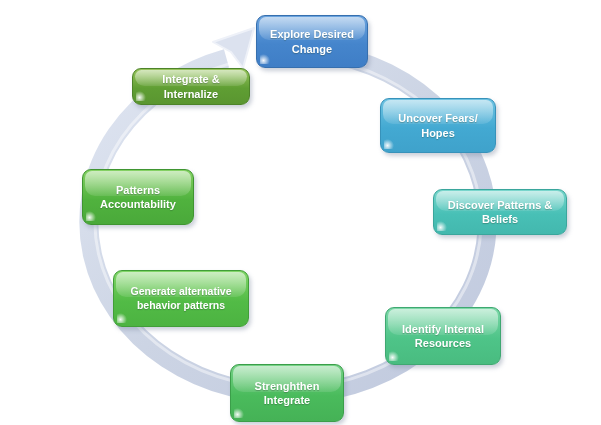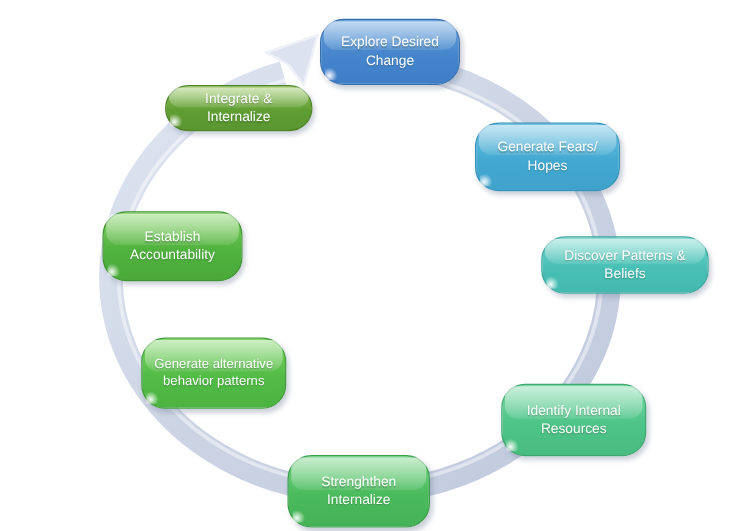--- a/index.html
+++ b/index.html
@@ -13,25 +13,25 @@
   }
   .ring-svg { position: absolute; left: 0; top: 0; z-index: 0; }
 
   .step {
     position: absolute;
     z-index: 2;
     display: flex;
     align-items: center;
     justify-content: flex-start;
     text-align: center;
-    border-radius: 19px;
+    border-radius: 9px;
     border: 1px solid rgba(30,70,30,0.25);
     box-shadow: 2px 3px 4px rgba(125,138,160,0.40);
     color: #ffffff;
-    font-weight: normal;
+    font-weight: bold;
     font-size: 11px;
     line-height: 1.3;
     padding: 3px 8px;
     box-sizing: border-box;
     text-shadow: 0 1px 1px rgba(40,70,50,0.35);
   }
   
   .step::before {
     content: "";
     position: absolute;
@@ -56,25 +56,25 @@
         background: linear-gradient(180deg, #6aa3de 0%, #4585cc 55%, #3f7ec6 100%);
         border-color: #366fae; }
   .s2 { left: 380px; top: 98px;  width: 116px; height: 55px;
         background: linear-gradient(180deg, #6fc3e2 0%, #43a9d2 55%, #3fa2cb 100%);
         border-color: #3792ba; }
   .s3 { left: 433px; top: 189px; width: 134px; height: 46px;
         background: linear-gradient(180deg, #79d6cc 0%, #48c0b6 55%, #43b8ae 100%);
         border-color: #3aa69c; }
   .s4 { left: 385px; top: 307px; width: 116px; height: 58px;
         background: linear-gradient(180deg, #7cd8a8 0%, #4ec488 55%, #49bc80 100%);
-        border-color: #3fa871; margin-left: 16px; }
+        border-color: #3fa871; }
   .s5 { left: 230px; top: 364px; width: 114px; height: 58px;
         background: linear-gradient(180deg, #76d287 0%, #4abb5c 55%, #45b256 100%);
         border-color: #3b9e4a; }
-  .s6 { left: 113px; top: 270px; width: 116px; height: 57px;
+  .s6 { left: 113px; top: 270px; width: 136px; height: 57px;
         background: linear-gradient(180deg, #82d669 0%, #52bb46 55%, #4cb341 100%);
         border-color: #419e38; font-size: 10.5px; padding: 3px 9px; }
   .s7 { left: 82px;  top: 169px; width: 112px; height: 56px;
         background: linear-gradient(180deg, #84d163 0%, #50b23e 55%, #4aa93a 100%);
         border-color: #3f9531; }
   .s8 { left: 132px; top: 68px;  width: 118px; height: 37px;
         background: linear-gradient(180deg, #97c45c 0%, #5f9e33 55%, #5a9630 100%);
         border-color: #4d8329; }
 </style>
 </head>
@@ -96,40 +96,40 @@
     <path d="M 321.5 58.5 A 193 166 0 0 1 301.5 387.6 A 193 166 0 0 1 228.4 64.1" fill="none" stroke="rgba(255,255,255,0.45)" stroke-width="3"></path>
 
     <path d="M 254 28 L 213 42 L 231 52 L 243 68 Z" fill="#dce2ef" stroke="#eef1f8" stroke-width="2" stroke-linejoin="round"></path>
   </svg>
 
   <div class="step s1">
     <span>Explore Desired Change</span>
   </div>
 
   <div class="step s2">
-    <span>Generate Fears/ Hopes</span>
+    <span>Uncover Fears/ Hopes</span>
   </div>
 
   <div class="step s3">
     <span>Discover Patterns &amp; Beliefs</span>
   </div>
 
   <div class="step s4">
     <span>Identify Internal Resources</span>
   </div>
 
   <div class="step s5">
-    <span>Strenghthen Internalize</span>
+    <span>Strenghthen Integrate</span>
   </div>
 
   <div class="step s6">
     <span>Generate alternative behavior patterns</span>
   </div>
 
   <div class="step s7">
-    <span>Establish Accountability</span>
+    <span>Patterns Accountability</span>
   </div>
 
   <div class="step s8">
     <span>Integrate &amp; Internalize</span>
   </div>
 
 </div>
 
 </body></html>

